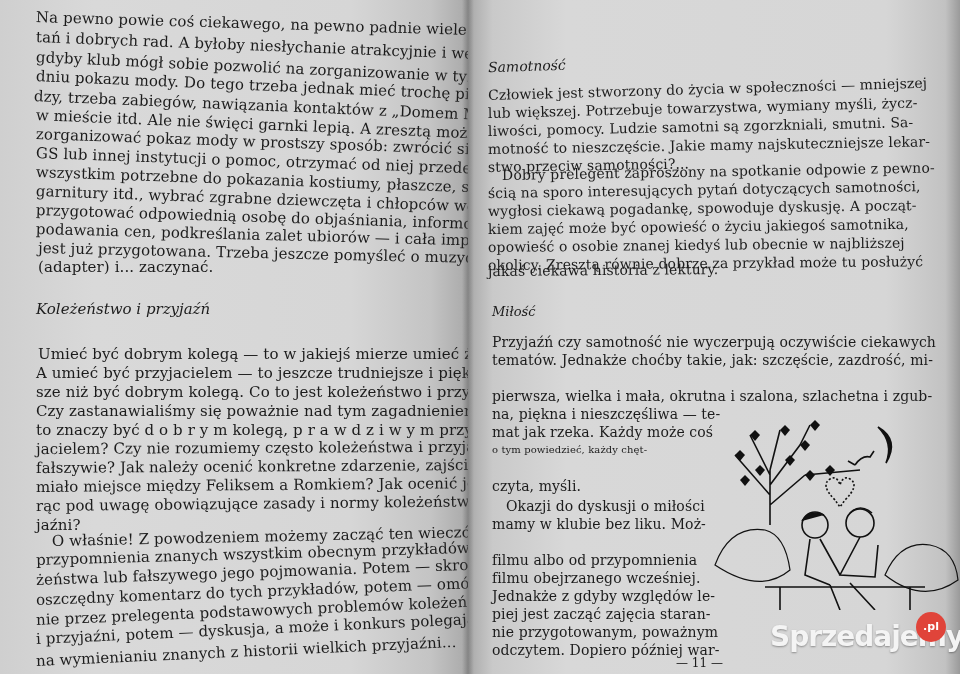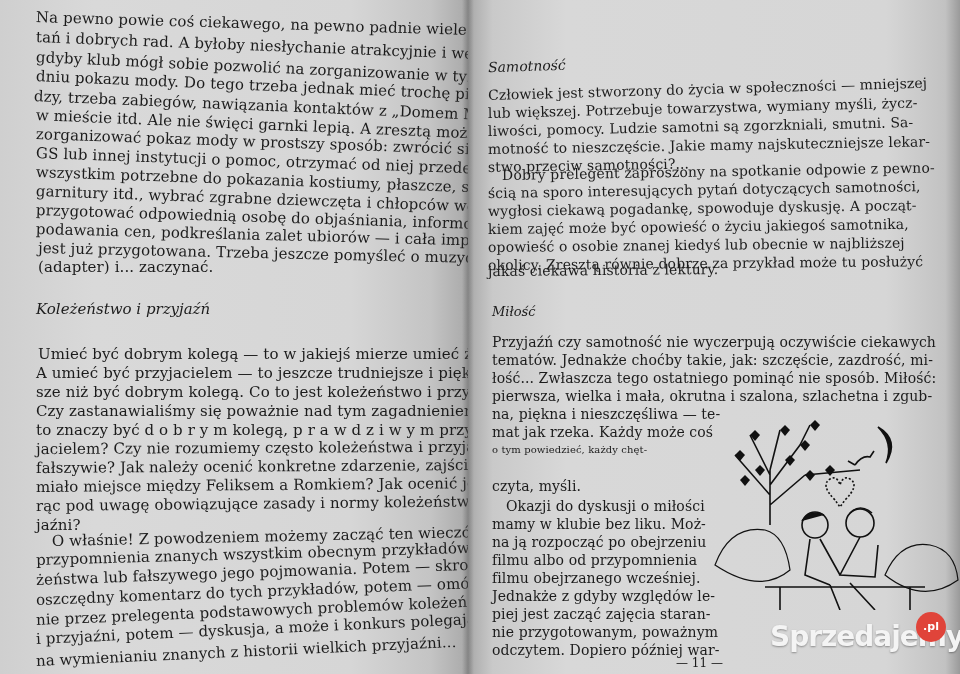--- a/index.html
+++ b/index.html
@@ -81,29 +81,27 @@
     <div class="line" style="left:20px;top:202px;font-size:14px;transform:rotate(-0.8deg);transform-origin:left center;">wygłosi ciekawą pogadankę, spowoduje dyskusję. A począt-</div>
     <div class="line" style="left:20px;top:220px;font-size:14px;transform:rotate(-0.7deg);transform-origin:left center;">kiem zajęć może być opowieść o życiu jakiegoś samotnika,</div>
     <div class="line" style="left:20px;top:238px;font-size:14px;transform:rotate(-0.6deg);transform-origin:left center;">opowieść o osobie znanej kiedyś lub obecnie w najbliższej</div>
     <div class="line" style="left:20px;top:256px;font-size:14px;transform:rotate(-0.5deg);transform-origin:left center;">okolicy. Zresztą równie dobrze za przykład może tu posłużyć</div>
     <div class="line" style="left:20px;top:262px;font-size:14px;transform:rotate(-0.5deg);transform-origin:left center;">jakaś ciekawa historia z lektury.</div>
 
     <div class="heading" style="left:24px;top:304px;font-size:13px;">Miłość</div>
 
     <div class="line" style="left:24px;top:333px;font-size:14px;">Przyjaźń czy samotność nie wyczerpują oczywiście ciekawych</div>
     <div class="line" style="left:24px;top:351px;font-size:14px;">tematów. Jednakże choćby takie, jak: szczęście, zazdrość, mi-</div>
-    <div class="line" style="left:24px;top:369px;font-size:14px;">łość... Zwłaszcza tego ostatniego pominąć nie sposób. Miłość:</div>
     <div class="line" style="left:24px;top:387px;font-size:14px;">pierwsza, wielka i mała, okrutna i szalona, szlachetna i zgub-</div>
     <div class="line" style="left:24px;top:405px;font-size:14px;">na, piękna i nieszczęśliwa — te-</div>
     <div class="line" style="left:24px;top:423px;font-size:14px;">mat jak rzeka. Każdy może coś</div>
     <div class="line" style="left:24px;top:441px;font-size:10px;">o tym powiedzieć, każdy chęt-</div>
     <div class="line" style="left:24px;top:477px;font-size:14px;">czyta, myśli.</div>
     <div class="line" style="left:38px;top:497px;font-size:14px;">Okazji do dyskusji o miłości</div>
     <div class="line" style="left:24px;top:515px;font-size:14px;">mamy w klubie bez liku. Moż-</div>
-    <div class="line" style="left:24px;top:533px;font-size:14px;">na ją rozpocząć po obejrzeniu</div>
     <div class="line" style="left:24px;top:551px;font-size:14px;">filmu albo od przypomnienia</div>
     <div class="line" style="left:24px;top:569px;font-size:14px;">filmu obejrzanego wcześniej.</div>
     <div class="line" style="left:24px;top:587px;font-size:14px;">Jednakże z gdyby względów le-</div>
     <div class="line" style="left:24px;top:605px;font-size:14px;">piej jest zacząć zajęcia staran-</div>
     <div class="line" style="left:24px;top:623px;font-size:14px;">nie przygotowanym, poważnym</div>
     <div class="line" style="left:24px;top:641px;font-size:14px;text-align:right;">odczytem. Dopiero później war-</div>
 
     <div class="pagenum" style="left:208px;top:656px;">— 11 —</div>
   </div>
 

